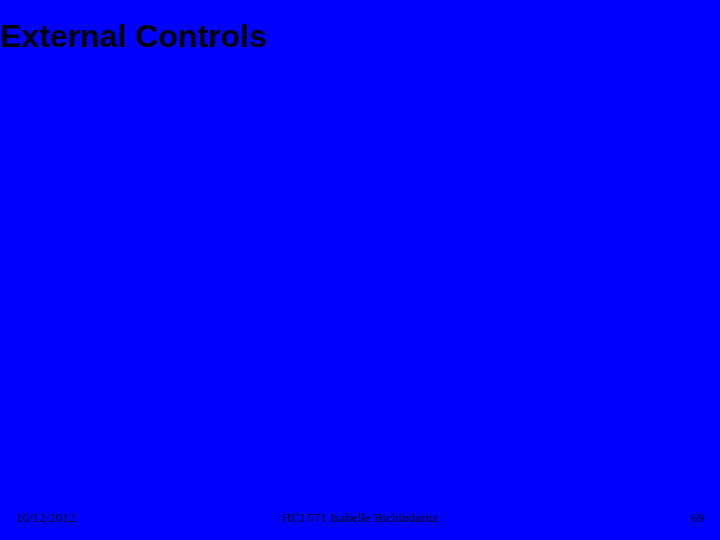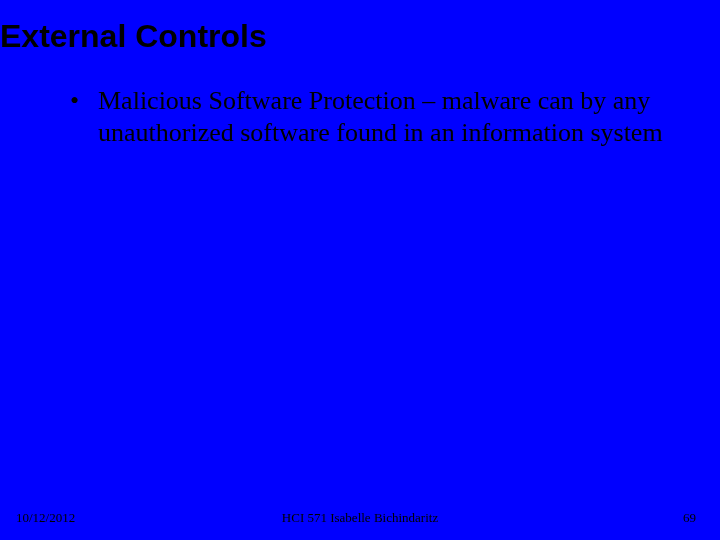--- a/index.html
+++ b/index.html
@@ -62,32 +62,31 @@
     }
     .footer-center {
       position: absolute;
       left: 0;
       right: 0;
       text-align: center;
       bottom: 0;
     }
     .footer-page {
       position: absolute;
-      right: 24px;
+      right: 16px;
       bottom: 0;
     }
   </style>
 </head>
 <body>
 
 <h1 class="slide-title">External Controls</h1>
 
 <div class="content">
   <ul class="bullet-list">
-    <li class="bullet-item">Malicious Software Protection – malware can by any unauthorized software found in an information system</li>
   </ul>
 </div>
 
 <div class="footer">
   <span class="footer-date">10/12/2012</span>
   <span class="footer-center">HCI 571   Isabelle Bichindaritz</span>
   <span class="footer-page">69</span>
 </div>
 
 </body></html>

